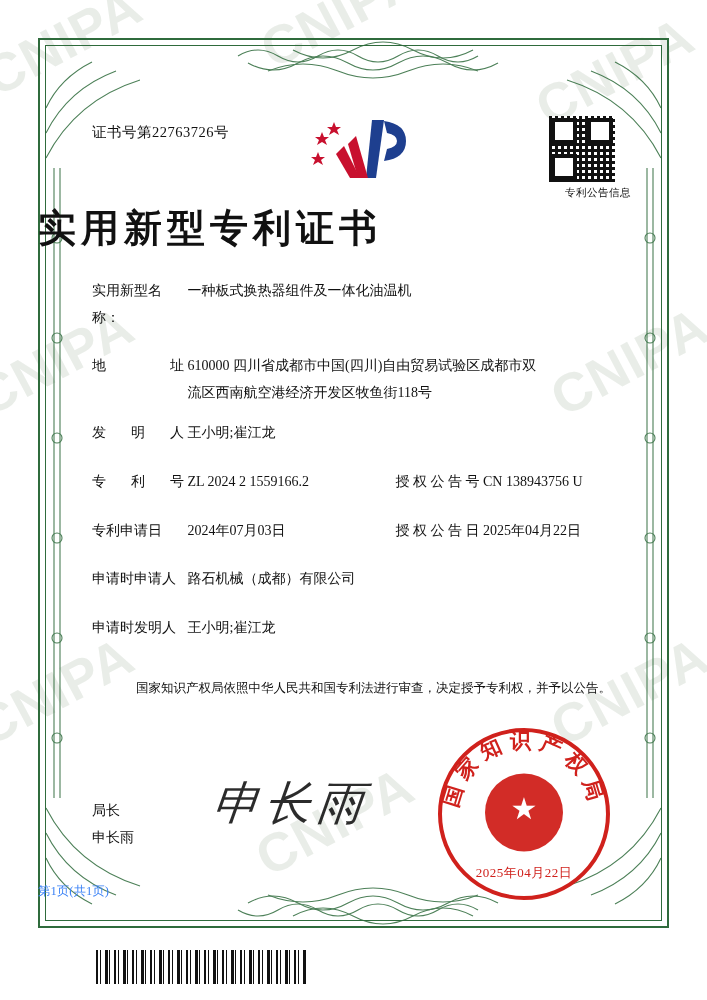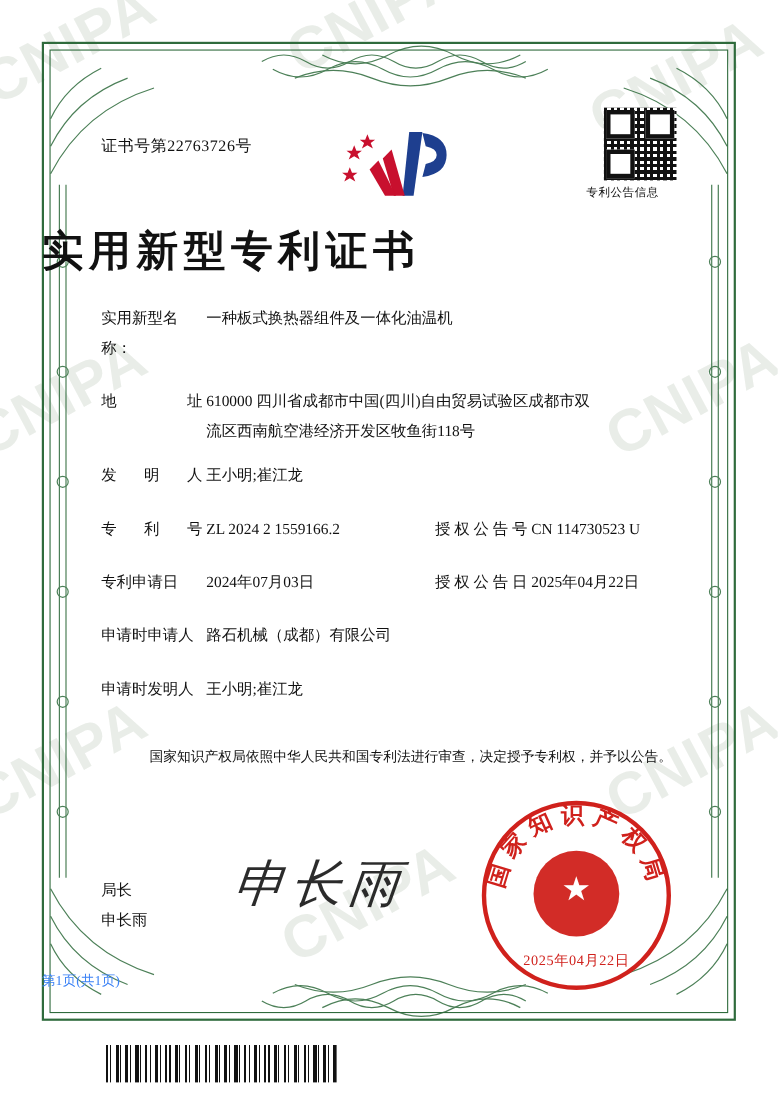--- a/index.html
+++ b/index.html
@@ -86,23 +86,23 @@
     left: 272px;
     top: 78px;
     width: 110px;
     height: 70px;
   }
 
   
   .qr-block {
     position: absolute;
     right: 38px;
-    top: 60px;
+    top: 78px;
     width: 98px;
-    text-align: left;
+    text-align: right;
   }
   .qr-code {
     width: 66px;
     height: 66px;
     margin: 0 auto;
     background:
       repeating-linear-gradient(0deg, #111 0 3px, transparent 3px 6px),
       repeating-linear-gradient(90deg, #111 0 3px, transparent 3px 6px);
     background-color: #fff;
     position: relative;
@@ -394,21 +394,21 @@
       <span class="val">王小明;崔江龙</span>
     </div>
 
     <div class="row two-col gap-row">
       <span class="col-left">
         <span class="lbl-sp">专利号</span>
         <span>ZL 2024 2 1559166.2</span>
       </span>
       <span class="col-right">
         <span class="lbl2">授权公告号</span>
-        <span>CN 114730523 U</span>
+        <span>CN 138943756 U</span>
       </span>
     </div>
 
     <div class="row two-col gap-row">
       <span class="col-left">
         <span class="lbl">专利申请日</span>
         <span>2024年07月03日</span>
       </span>
       <span class="col-right">
         <span class="lbl2">授权公告日</span>

